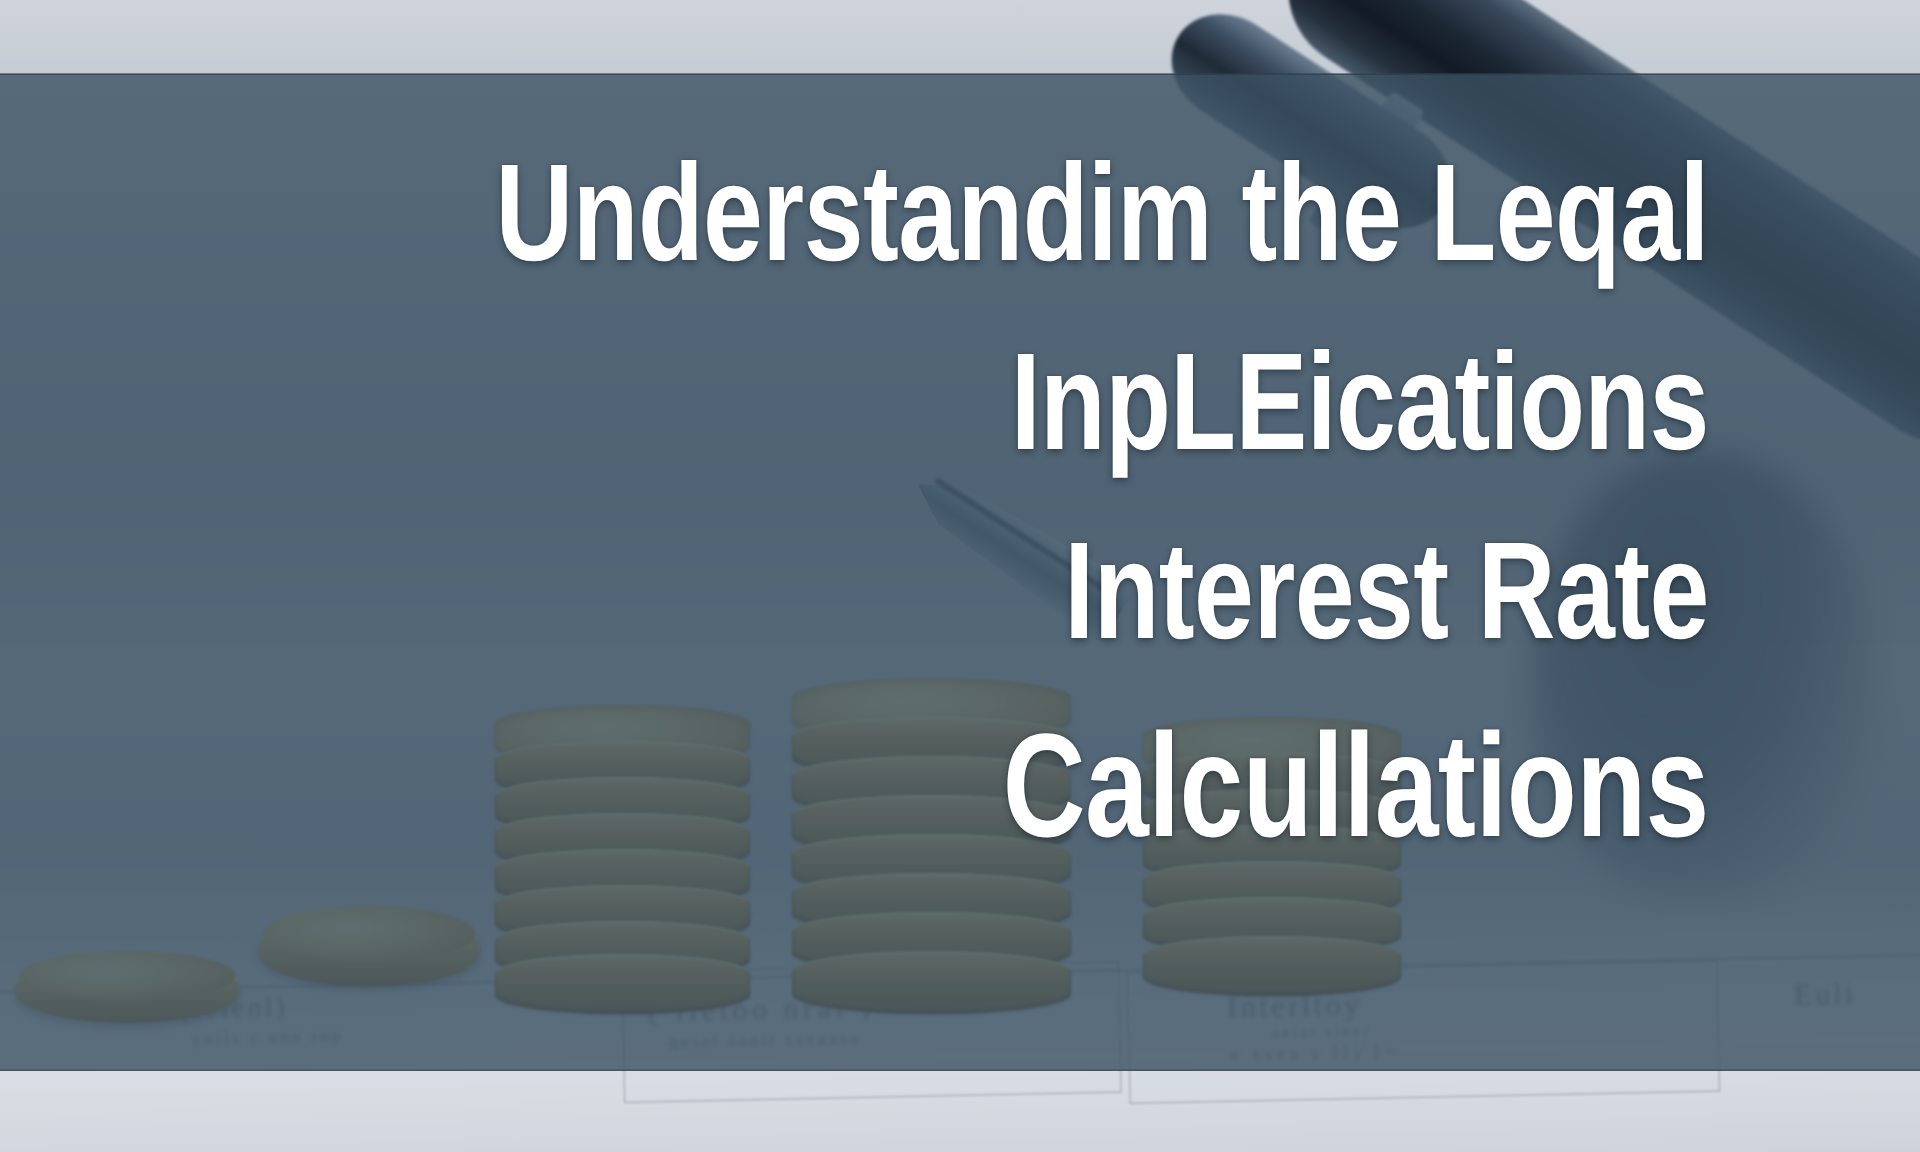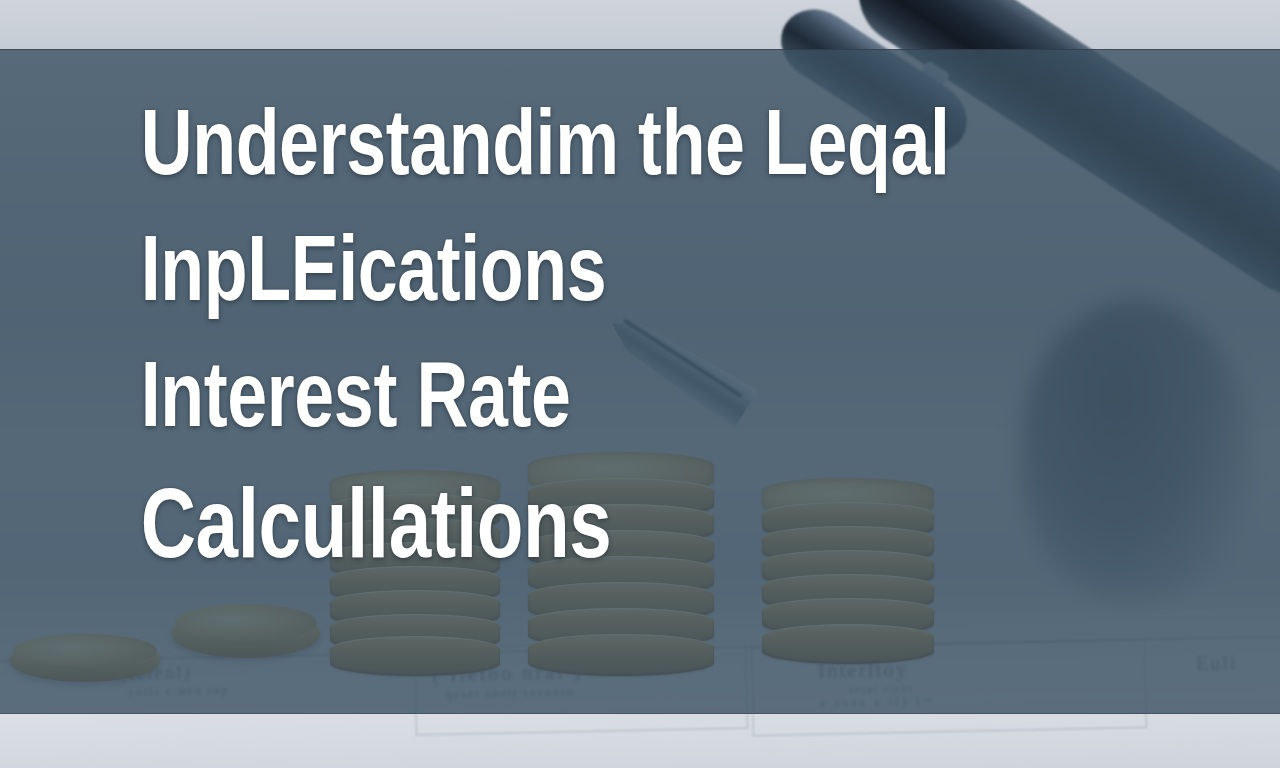--- a/index.html
+++ b/index.html
@@ -268,21 +268,21 @@
     height: 1px;
     background: rgba(44,60,76,0.50);
   }
 
   
   .title-block {
     position: absolute;
     left: 0;
     right: 0;
     top: 96px;
-    text-align: left;
+    text-align: right;
     user-select: none;
   }
   .tline {
     display: block;
     color: #ffffff;
     font-weight: 700;
     font-family: "Liberation Sans Narrow", "Liberation Sans", "DejaVu Sans", sans-serif;
     letter-spacing: -0.5px;
     line-height: 1.0;
     text-shadow:

